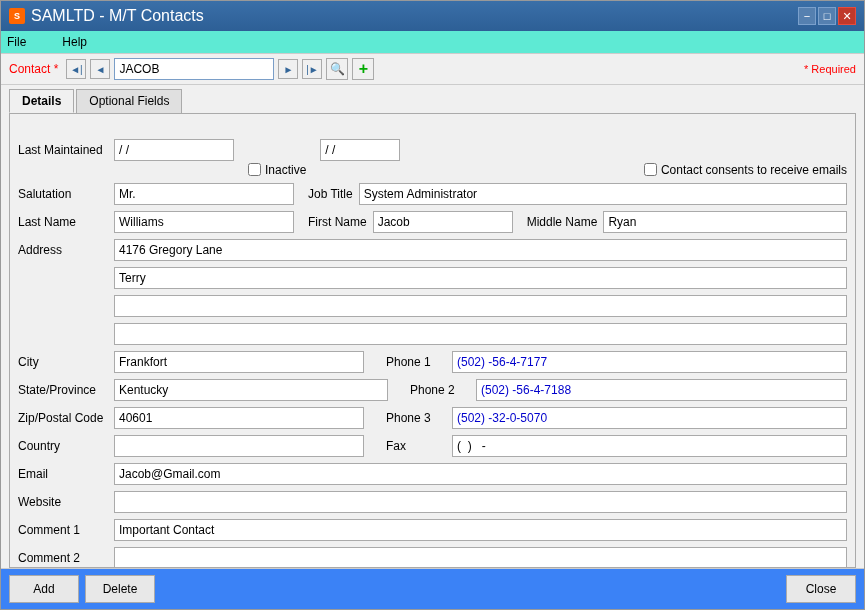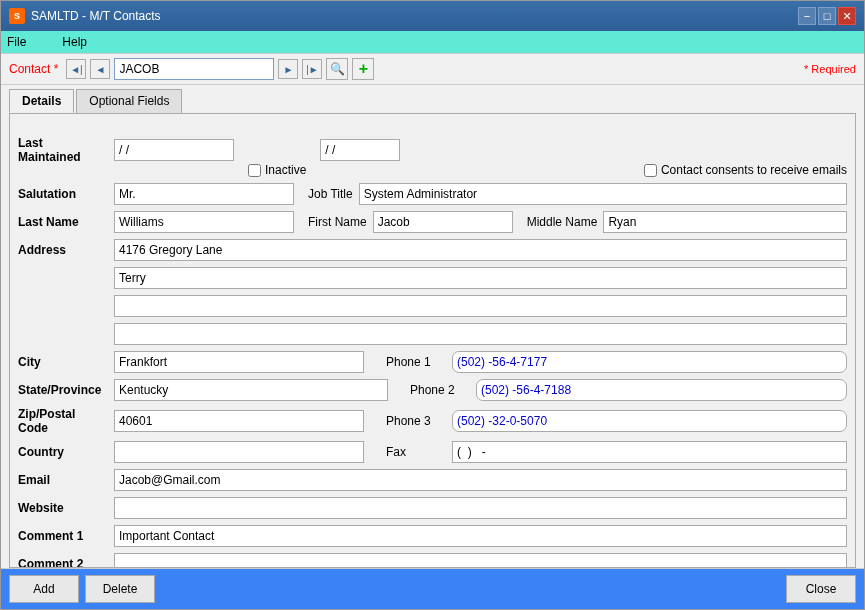--- a/index.html
+++ b/index.html
@@ -40,21 +40,21 @@
       background: #ff6600;
       border-radius: 2px;
       display: flex;
       align-items: center;
       justify-content: center;
       font-size: 9px;
       color: white;
       font-weight: bold;
     }
     .title-text {
-      font-size: 12px;
+      font-size: 16px;
       font-weight: normal;
     }
     .title-bar-controls {
       display: flex;
       gap: 2px;
     }
     .title-btn {
       width: 18px;
       height: 18px;
       background: #5580b0;
@@ -169,34 +169,33 @@
       align-items: center;
       margin-bottom: 6px;
       gap: 6px;
     }
     .form-label {
       width: 90px;
       font-size: 12px;
       color: #000;
       text-align: left;
       flex-shrink: 0;
-      font-weight: bold;
     }
     .form-input {
       height: 22px;
       border: 1px solid #aaa;
       background: white;
       padding: 2px 4px;
       font-size: 12px;
     }
     .form-input.full { flex: 1; }
     .form-input.medium { width: 180px; }
     .checkbox-group {
       display: flex;
-      align-items: flex-end;
+      align-items: flex-start;
       gap: 4px;
       margin-top: 41px;
     }
     .checkbox-label { font-size: 12px; }
     .bottom-bar {
       display: flex;
       padding: 6px 8px;
       background: #3b82f6;
       border-top: 1px solid #ccc;
       gap: 6px;
@@ -207,21 +206,20 @@
       width: 70px;
       height: 28px;
       border: 1px solid #aaa;
       background: #e8e8e8;
       cursor: pointer;
       font-size: 12px;
     }
     .spacer { flex: 1; }
     .phone-input {
       color: #0000cc;
-      border-radius: 7px;
     }
     .inline-label {
       font-size: 12px;
       flex-shrink: 0;
     }
   </style>
 </head>
 <body>
 
 <div class="window">

